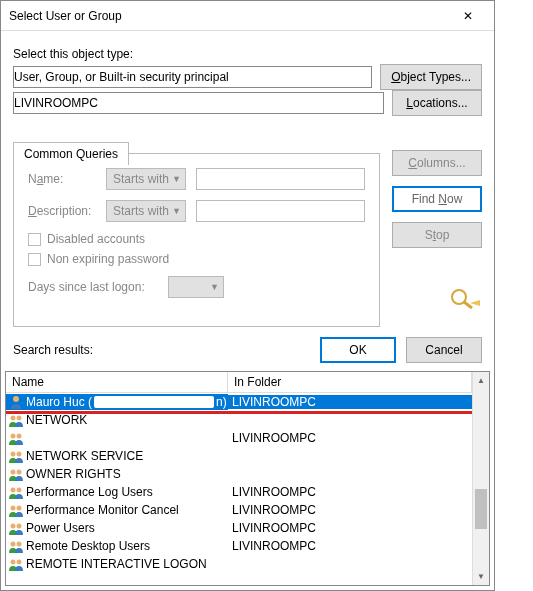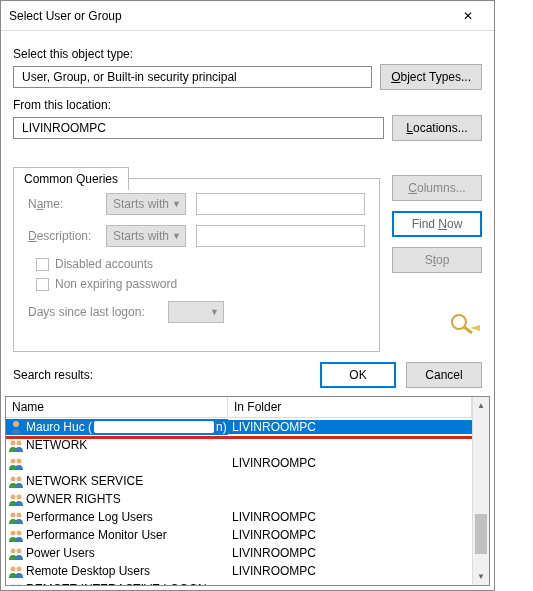--- a/index.html
+++ b/index.html
@@ -4,34 +4,34 @@
 <style>
 * { box-sizing: border-box; font-family: "Segoe UI", Tahoma, sans-serif; font-size: 12px; }
 body { margin: 0; background: #fff; }
 .window { width: 495px; height: 591px; border: 1px solid #888; background: #fff; display: flex; flex-direction: column; }
 .titlebar { height: 30px; display: flex; align-items: center; padding: 0 8px; border-bottom: 1px solid #ddd; }
 .titlebar-title { flex: 1; font-size: 12px; }
 .close-btn { width: 36px; height: 28px; display: flex; align-items: center; justify-content: center; font-size: 16px; background: transparent; border: none; cursor: pointer; }
 .content { padding: 8px 12px 4px 12px; flex: 0 0 auto; }
 .field-label { margin: 8px 0 3px 0; }
 .row { display: flex; gap: 8px; align-items: center; }
-.disp-input { flex: 1; border: 1px solid #888; height: 22px; padding: 2px 8px; background: #fff; display: flex; align-items: center; }
+.disp-input { flex: 1; border: 1px solid #888; height: 22px; padding: 2px 0; background: #fff; display: flex; align-items: center; }
 .btn { min-width: 90px; height: 26px; background: #e1e1e1; border: 1px solid #adadad; cursor: pointer; padding: 0 10px; }
 .btn u { text-decoration: underline; }
 .btn.primary { background: #fff; border: 2px solid #0078d7; }
 .query-area { display: flex; gap: 12px; margin-top: 14px; }
 .tabhost { flex: 1; }
 .tab { display: inline-block; border: 1px solid #bbb; border-bottom: none; padding: 4px 10px; background: #fff; position: relative; top: 12px; z-index: 2; }
 .tabpane { border: 1px solid #bbb; padding: 14px 14px 18px 14px; background: #fff; }
 .qrow { display: flex; align-items: center; gap: 10px; margin-bottom: 10px; }
 .qlabel { width: 68px; color: #888; }
 .combo { width: 80px; height: 22px; background: #e1e1e1; border: 1px solid #bbb; display: flex; align-items: center; justify-content: space-between; padding: 0 4px 0 6px; color: #888; }
 .combo .chev { font-size: 9px; color: #888; }
 .txt { flex: 1; max-width: 190px; height: 22px; border: 1px solid #bbb; background: #fff; }
-.chk { display: flex; align-items: center; gap: 6px; color: #888; margin: 6px 8px; }
+.chk { display: flex; align-items: center; gap: 6px; color: #888; margin: 6px 0; }
 .chkbox { width: 13px; height: 13px; border: 1px solid #bbb; background: #fff; }
 .sidebtns { display: flex; flex-direction: column; gap: 10px; align-items: flex-end; width: 90px; padding-top: 20px; }
 .sidebtns .btn { width: 90px; color: #666; }
 .sidebtns .btn.disabled { color: #888; }
 .magnify { width: 36px; height: 26px; align-self: flex-end; margin-top: 28px; }
 .magnify svg { width: 36px; height: 26px; }
 .action-row { display: flex; gap: 10px; justify-content: flex-end; margin-top: 10px; align-items: center; }
 .action-row .label { flex: 1; }
 .results { flex: 1; margin: 4px 4px 4px 4px; border: 1px solid #888; display: flex; min-height: 0; }
 .results-inner { flex: 1; overflow: hidden; display: flex; flex-direction: column; }
@@ -65,21 +65,20 @@
 
   <div class="content">
     <div class="field-label">Select this object type:</div>
     <div class="row">
       <div class="disp-input">
           <span>User, Group, or Built-in security principal</span>
         </div>
       <button class="btn"><u>O</u><span>bject Types...</span></button>
     </div>
 
-    <div class="field-label">From this location:</div>
     <div class="row">
       <div class="disp-input">
           <span>LIVINROOMPC</span>
         </div>
       <button class="btn"><u>L</u><span>ocations...</span></button>
     </div>
 
     <div class="query-area">
       <div class="tabhost">
         <div class="tab">Common Queries</div>
@@ -231,21 +230,21 @@
           <div class="rrow">
             <div class="cell-name">
               <span class="icon">
                 <svg width="16" height="16" viewBox="0 0 16 16">
                   <circle cx="5" cy="6" r="2.5" fill="#e8b070"></circle>
                   <circle cx="11" cy="6" r="2.5" fill="#e8b070"></circle>
                   <path d="M1 15 Q1 10 5 10 Q9 10 9 15 Z" fill="#3a9b3a"></path>
                   <path d="M7 15 Q7 10 11 10 Q15 10 15 15 Z" fill="#3a7abd"></path>
                 </svg>
               </span>
-              <span>Performance Monitor User</span>
+              <span>Performance Monitor Cancel</span>
             </div>
             <div class="cell-folder">LIVINROOMPC</div>
           </div>
           <div class="rrow">
             <div class="cell-name">
               <span class="icon">
                 <svg width="16" height="16" viewBox="0 0 16 16">
                   <circle cx="5" cy="6" r="2.5" fill="#e8b070"></circle>
                   <circle cx="11" cy="6" r="2.5" fill="#e8b070"></circle>
                   <path d="M1 15 Q1 10 5 10 Q9 10 9 15 Z" fill="#3a9b3a"></path>

